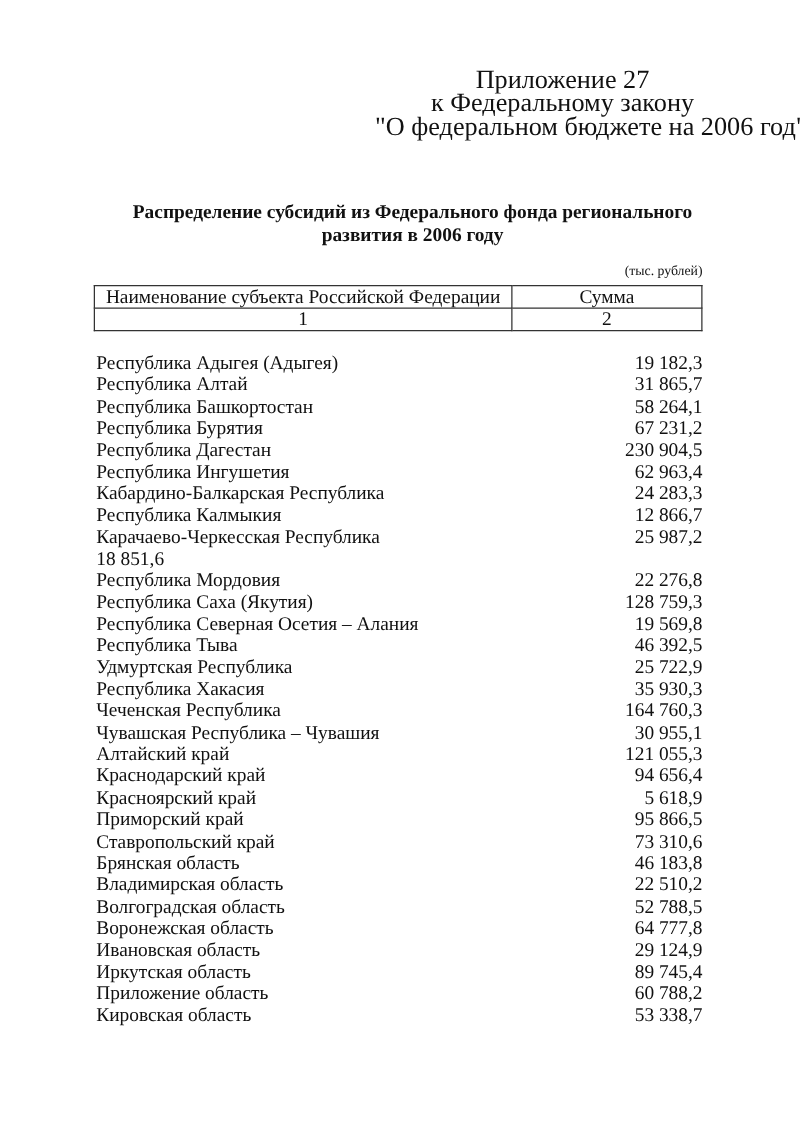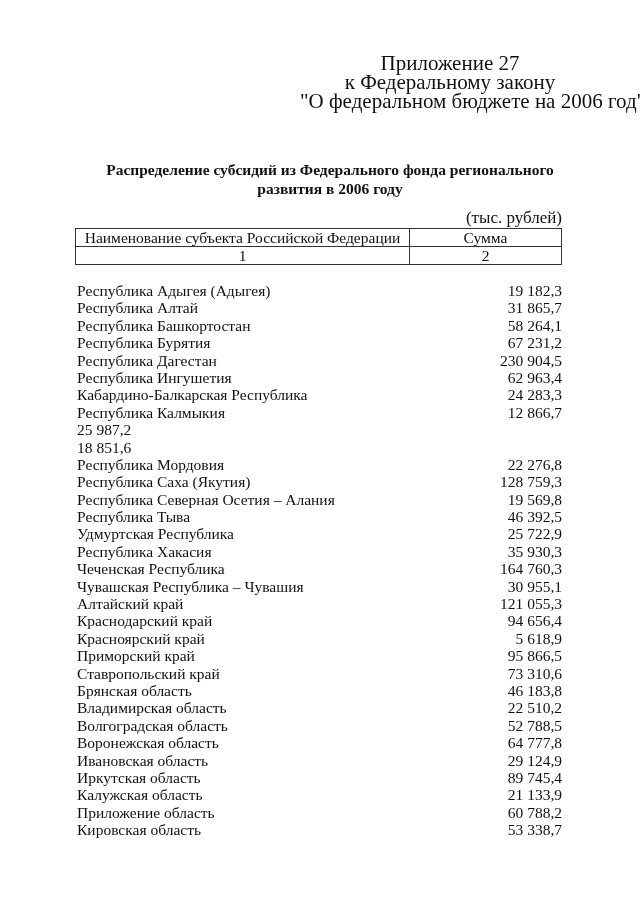--- a/index.html
+++ b/index.html
@@ -12,21 +12,21 @@
       position: absolute; left: 300px; top: 54px; width: 300px;
       text-align: center; font-size: 21px; line-height: 19px;
     }
     .appendix div { white-space: nowrap; }
     .title {
       position: absolute; left: 80px; top: 160px; width: 500px;
       text-align: center; font-weight: bold; font-size: 15.5px; line-height: 19px;
     }
     .units {
       position: absolute; right: 78px; top: 208px;
-      font-size: 17px; line-height: 19px; text-align: center;
+      font-size: 11px; line-height: 19px; text-align: center;
     }
     table.hdr {
       position: absolute; left: 75px; top: 228px; width: 487px;
       border-collapse: collapse; font-size: 15.5px;
     }
     table.hdr td {
       border: 1px solid #333; height: 17px; padding: 0; text-align: center;
       line-height: 17px;
     }
     table.hdr td.c1 { width: 333px; }
@@ -96,20 +96,21 @@
     </div>
     <div class="row">
       <span class="name">Кабардино-Балкарская Республика</span>
       <span class="amt">24 283,3</span>
     </div>
     <div class="row">
       <span class="name">Республика Калмыкия</span>
       <span class="amt">12 866,7</span>
     </div>
     <div class="row">
+      <span class="name">Карачаево-Черкесская Республика</span>
       <span class="amt">25 987,2</span>
     </div>
     <div class="row">
       <span class="amt">18 851,6</span>
     </div>
     <div class="row">
       <span class="name">Республика Мордовия</span>
       <span class="amt">22 276,8</span>
     </div>
     <div class="row">
@@ -178,24 +179,20 @@
     </div>
     <div class="row">
       <span class="name">Ивановская область</span>
       <span class="amt">29 124,9</span>
     </div>
     <div class="row">
       <span class="name">Иркутская область</span>
       <span class="amt">89 745,4</span>
     </div>
     <div class="row">
-      <span class="name">Калужская область</span>
-      <span class="amt">21 133,9</span>
-    </div>
-    <div class="row">
       <span class="name">Приложение область</span>
       <span class="amt">60 788,2</span>
     </div>
     <div class="row">
       <span class="name">Кировская область</span>
       <span class="amt">53 338,7</span>
     </div>
   </div>
 
 </body></html>

